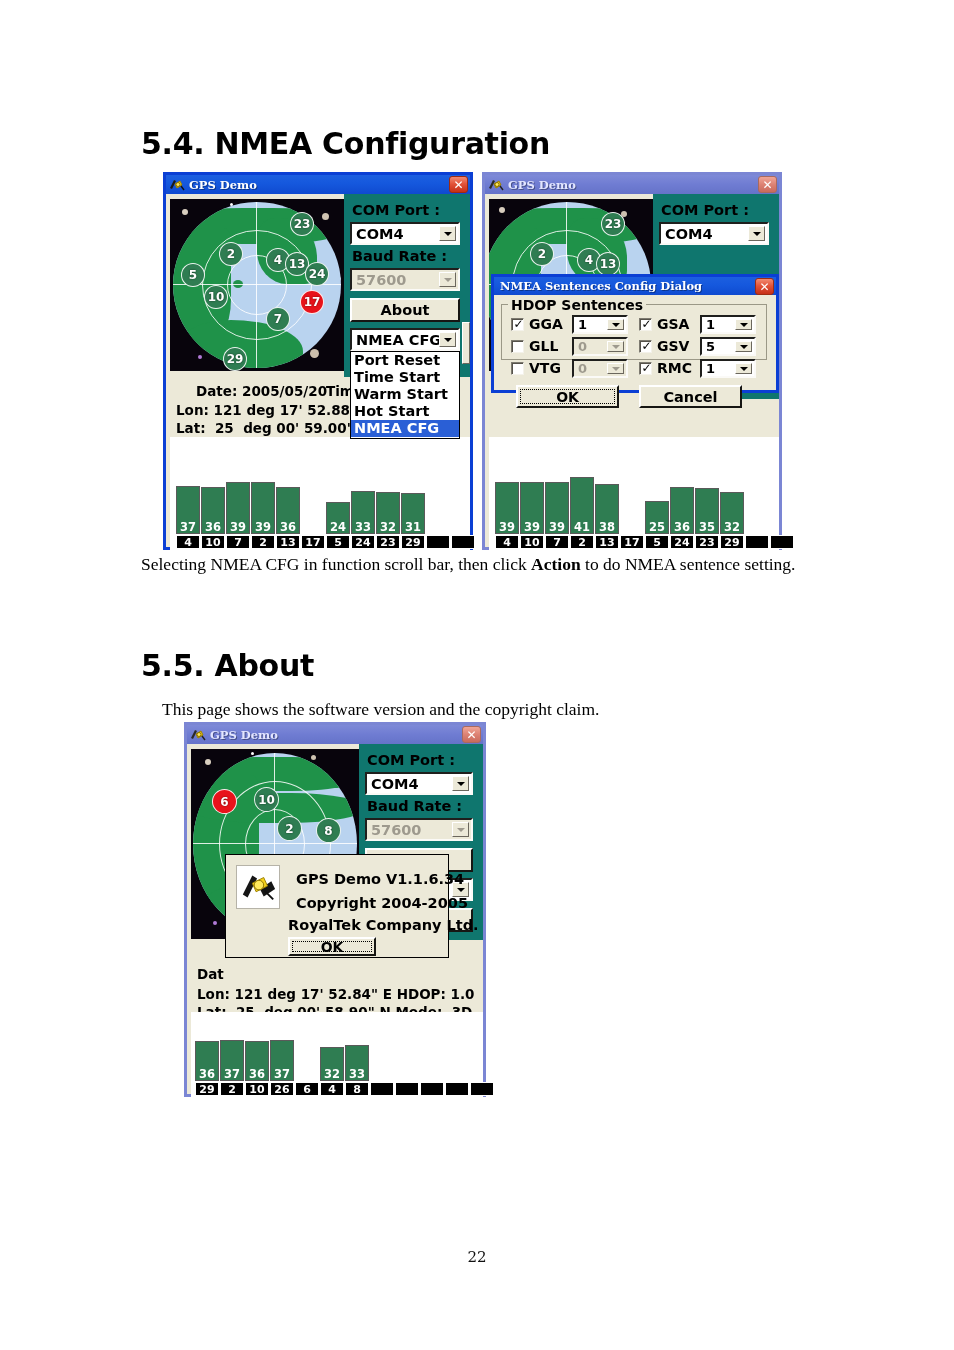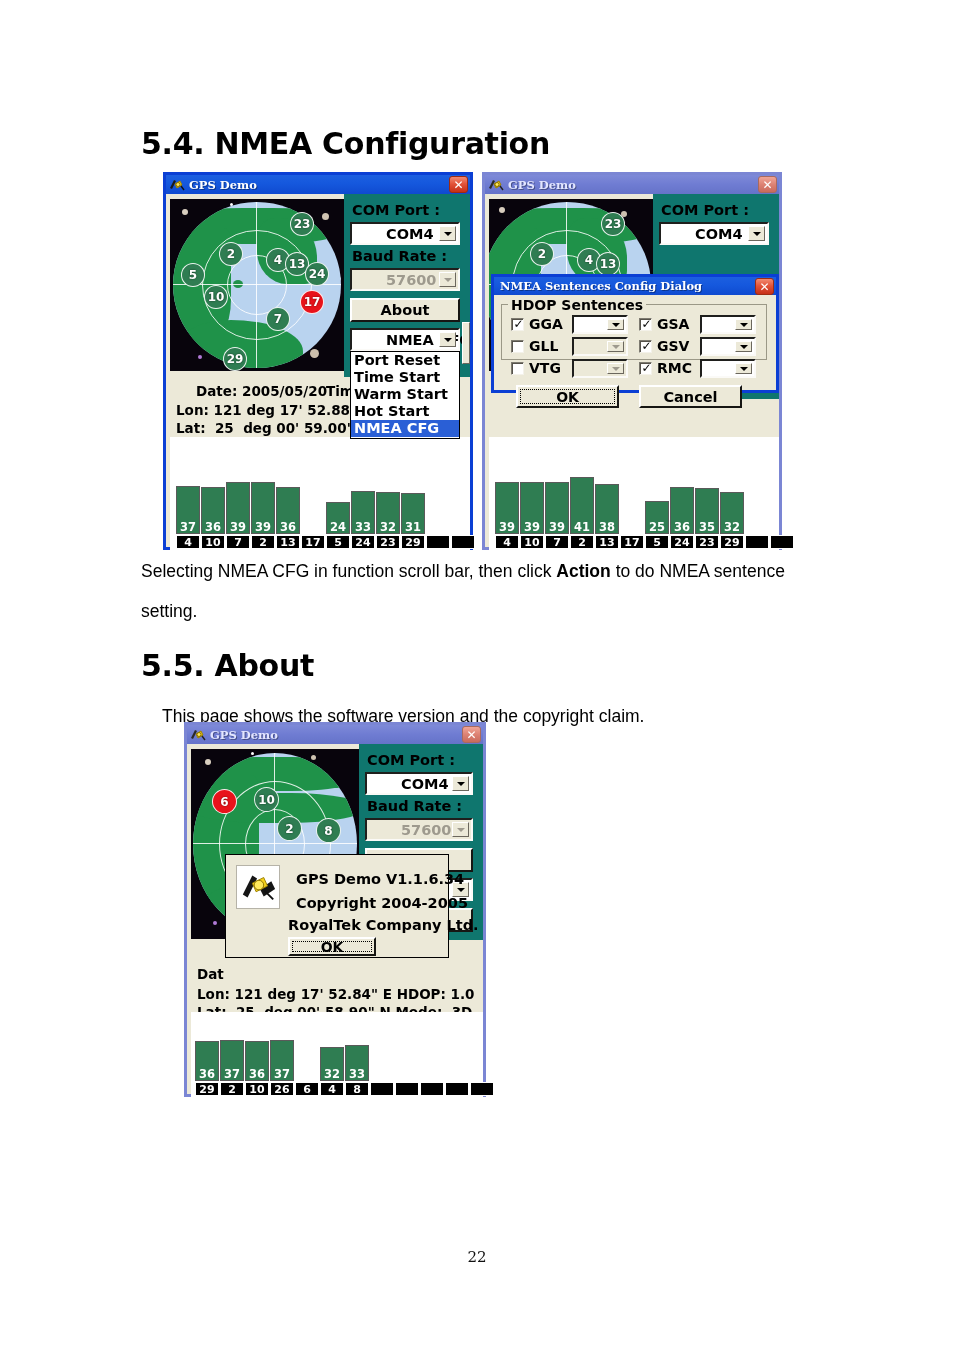--- a/index.html
+++ b/index.html
@@ -12,22 +12,22 @@
 
   h1.section{
     position:absolute;margin:0;font-weight:bold;color:#000;
     font-size:30px;letter-spacing:-0.3px;
     font-family:"DejaVu Sans","Liberation Sans",sans-serif;
   }
   #h54{left:141px;top:126px;}
   #h55{left:141px;top:648px;}
 
   p.body{
-    position:absolute;margin:0;color:#000;font-size:17.5px;line-height:40px;
-    font-family:Liberation Sans, sans-serif;
+    position:absolute;margin:0;color:#000;font-size:17.5px;line-height:27px;
+    font-family:Liberation Serif, serif;
   }
   #p1{left:141px;top:551px;width:700px;}
   #p2{left:162px;top:696px;width:700px;}
   #p1 b{font-weight:bold;}
 
   .pageno{
     position:absolute;left:0;top:1248px;width:954px;text-align:center;
     font-family:"DejaVu Serif","Liberation Serif",serif;font-size:15px;color:#111;
   }
 
@@ -101,21 +101,21 @@
     position:absolute;
   }
   .combo{
     position:absolute;box-sizing:border-box;background:#fff;
     border:2px inset #b0aca0;border-top-color:#74716a;border-left-color:#74716a;
     border-right-color:#fbfaf7;border-bottom-color:#fbfaf7;
     display:flex;align-items:center;
   }
   .combo .val{
     font-size:14.5px;font-weight:bold;color:#000;padding-left:4px;
-    font-family:"DejaVu Sans","Liberation Sans",sans-serif;white-space:nowrap;margin-left:30px;
+    font-family:"DejaVu Sans","Liberation Sans",sans-serif;white-space:nowrap;
   }
   .combo.disabled{background:#ece9d8;}
   .combo.disabled .val{color:#9e9a8e;}
   .arrowbtn{
     position:absolute;right:2px;top:2px;bottom:2px;width:17px;
     background:#ece9d8;border:1px solid #fff;border-right-color:#6b675d;
     border-bottom-color:#6b675d;box-sizing:border-box;
     display:flex;align-items:center;justify-content:center;
   }
   .arrowbtn i{

